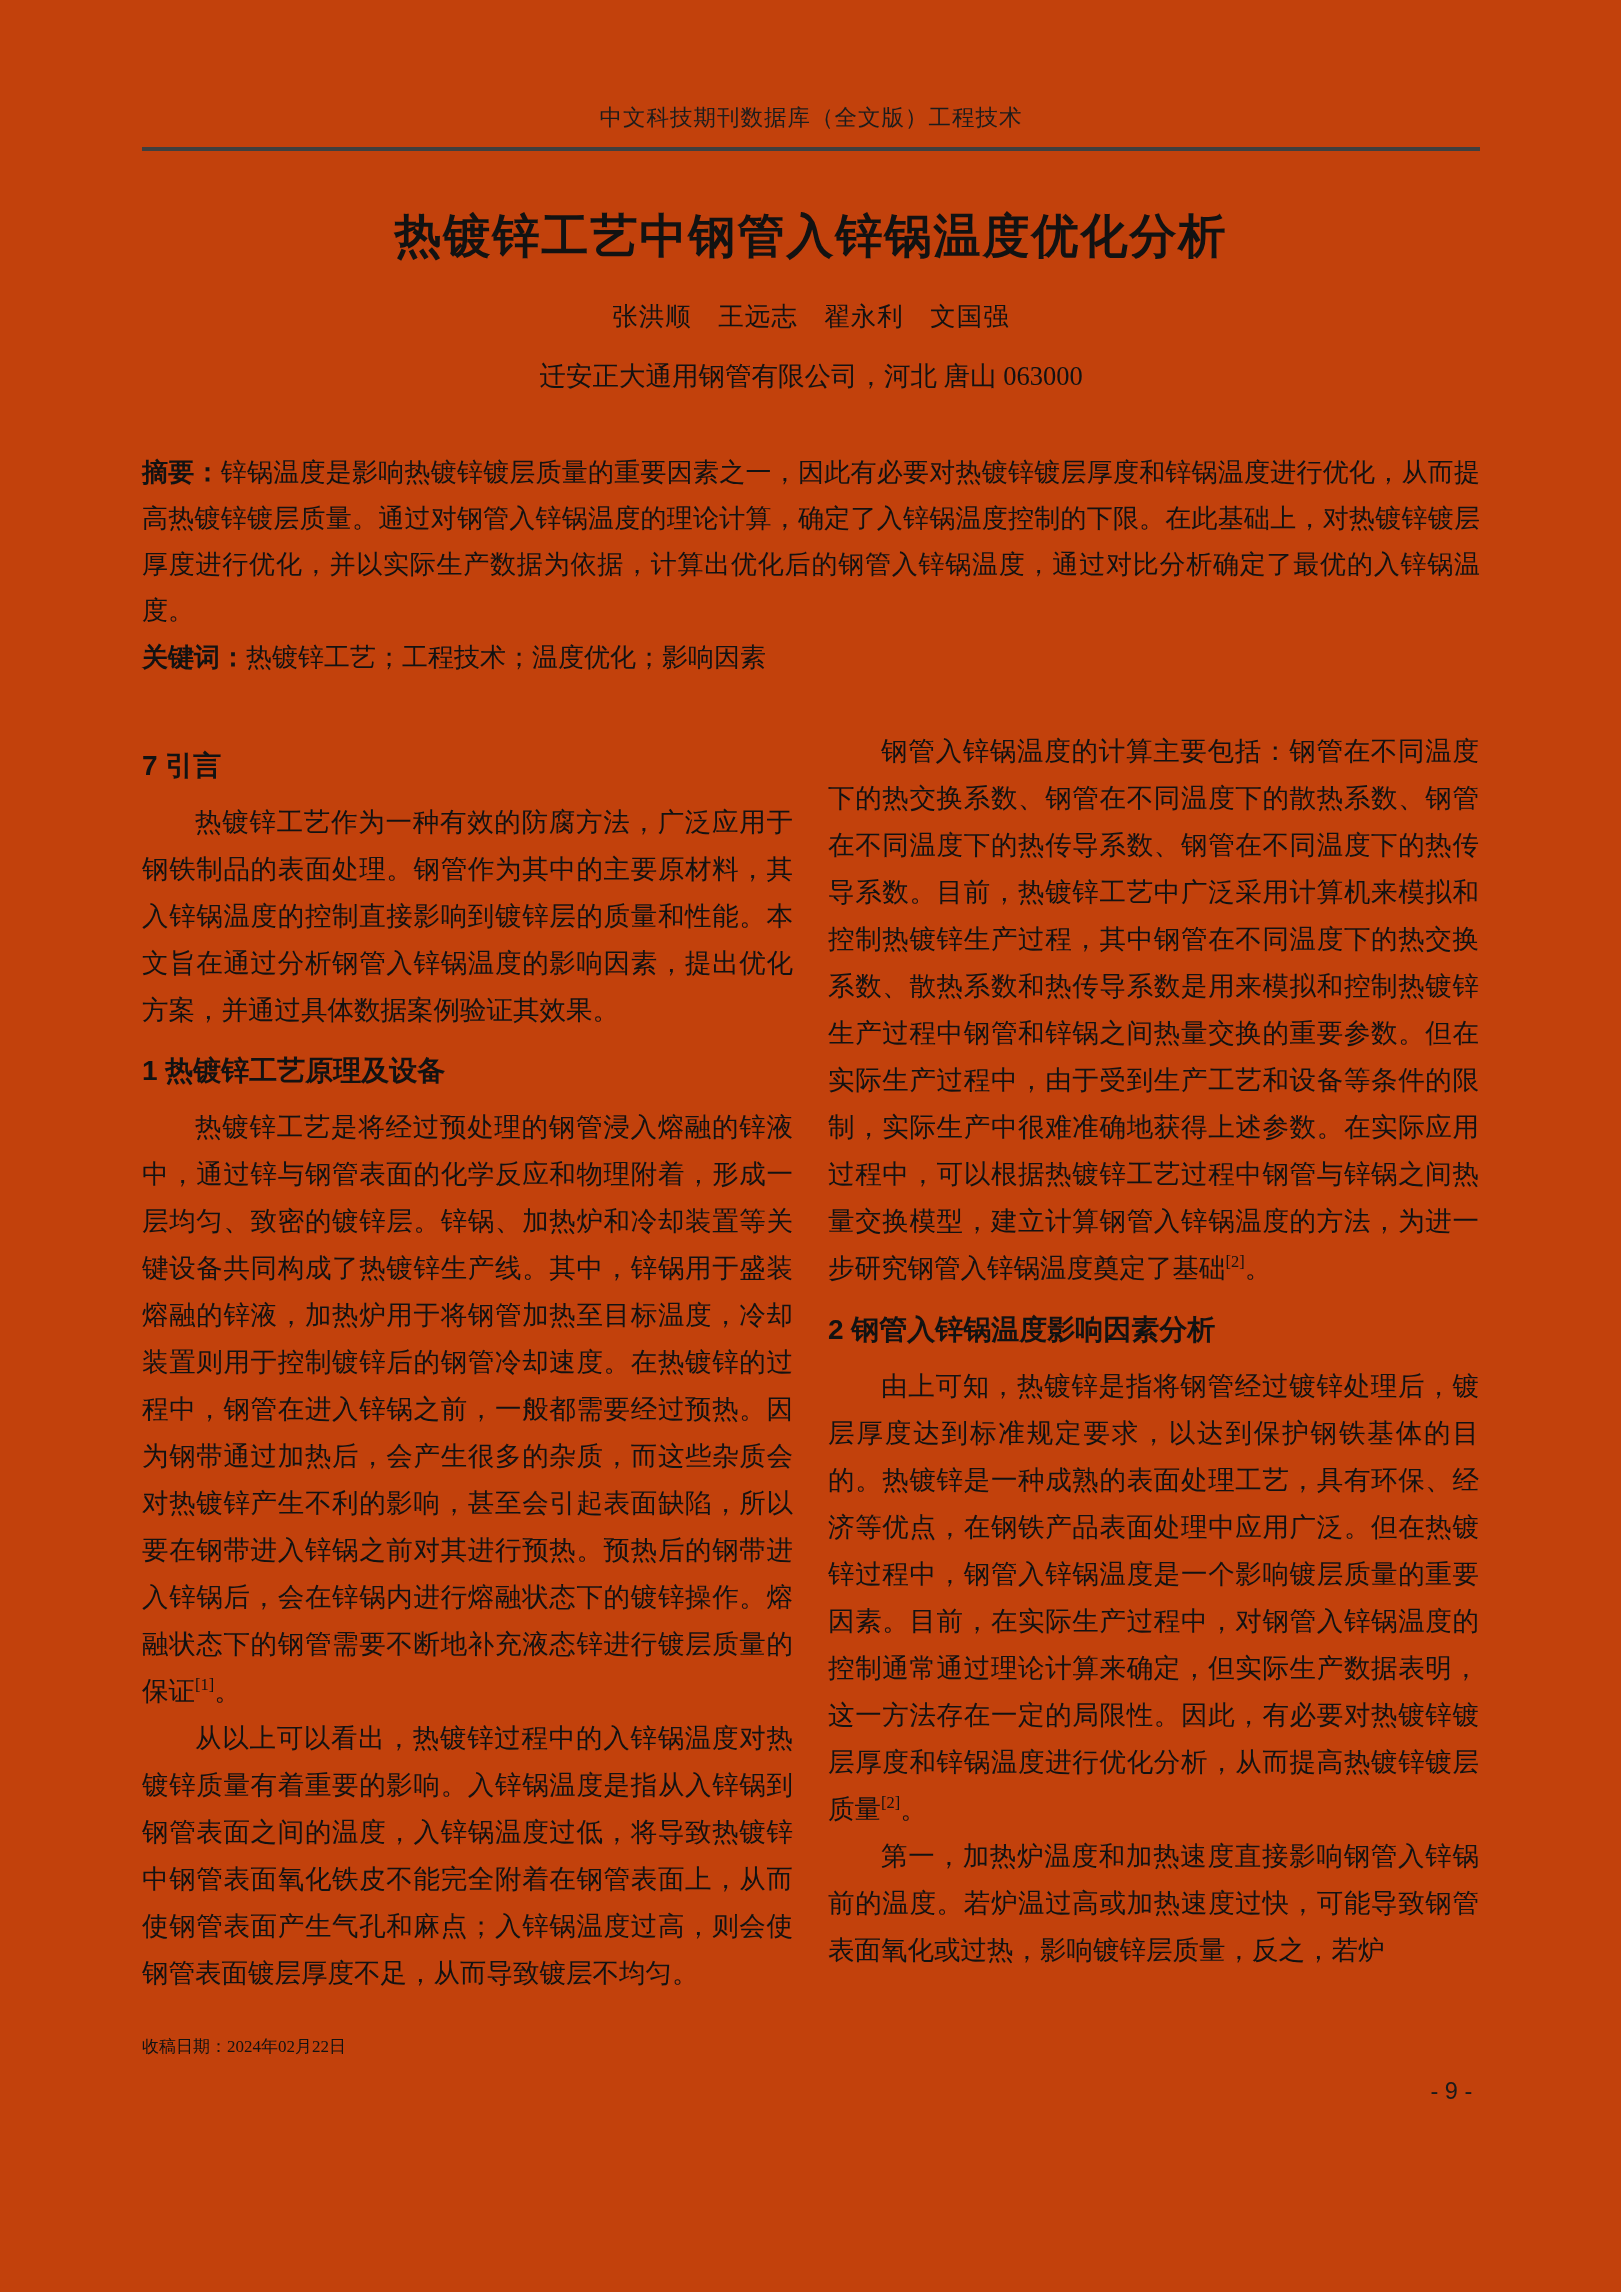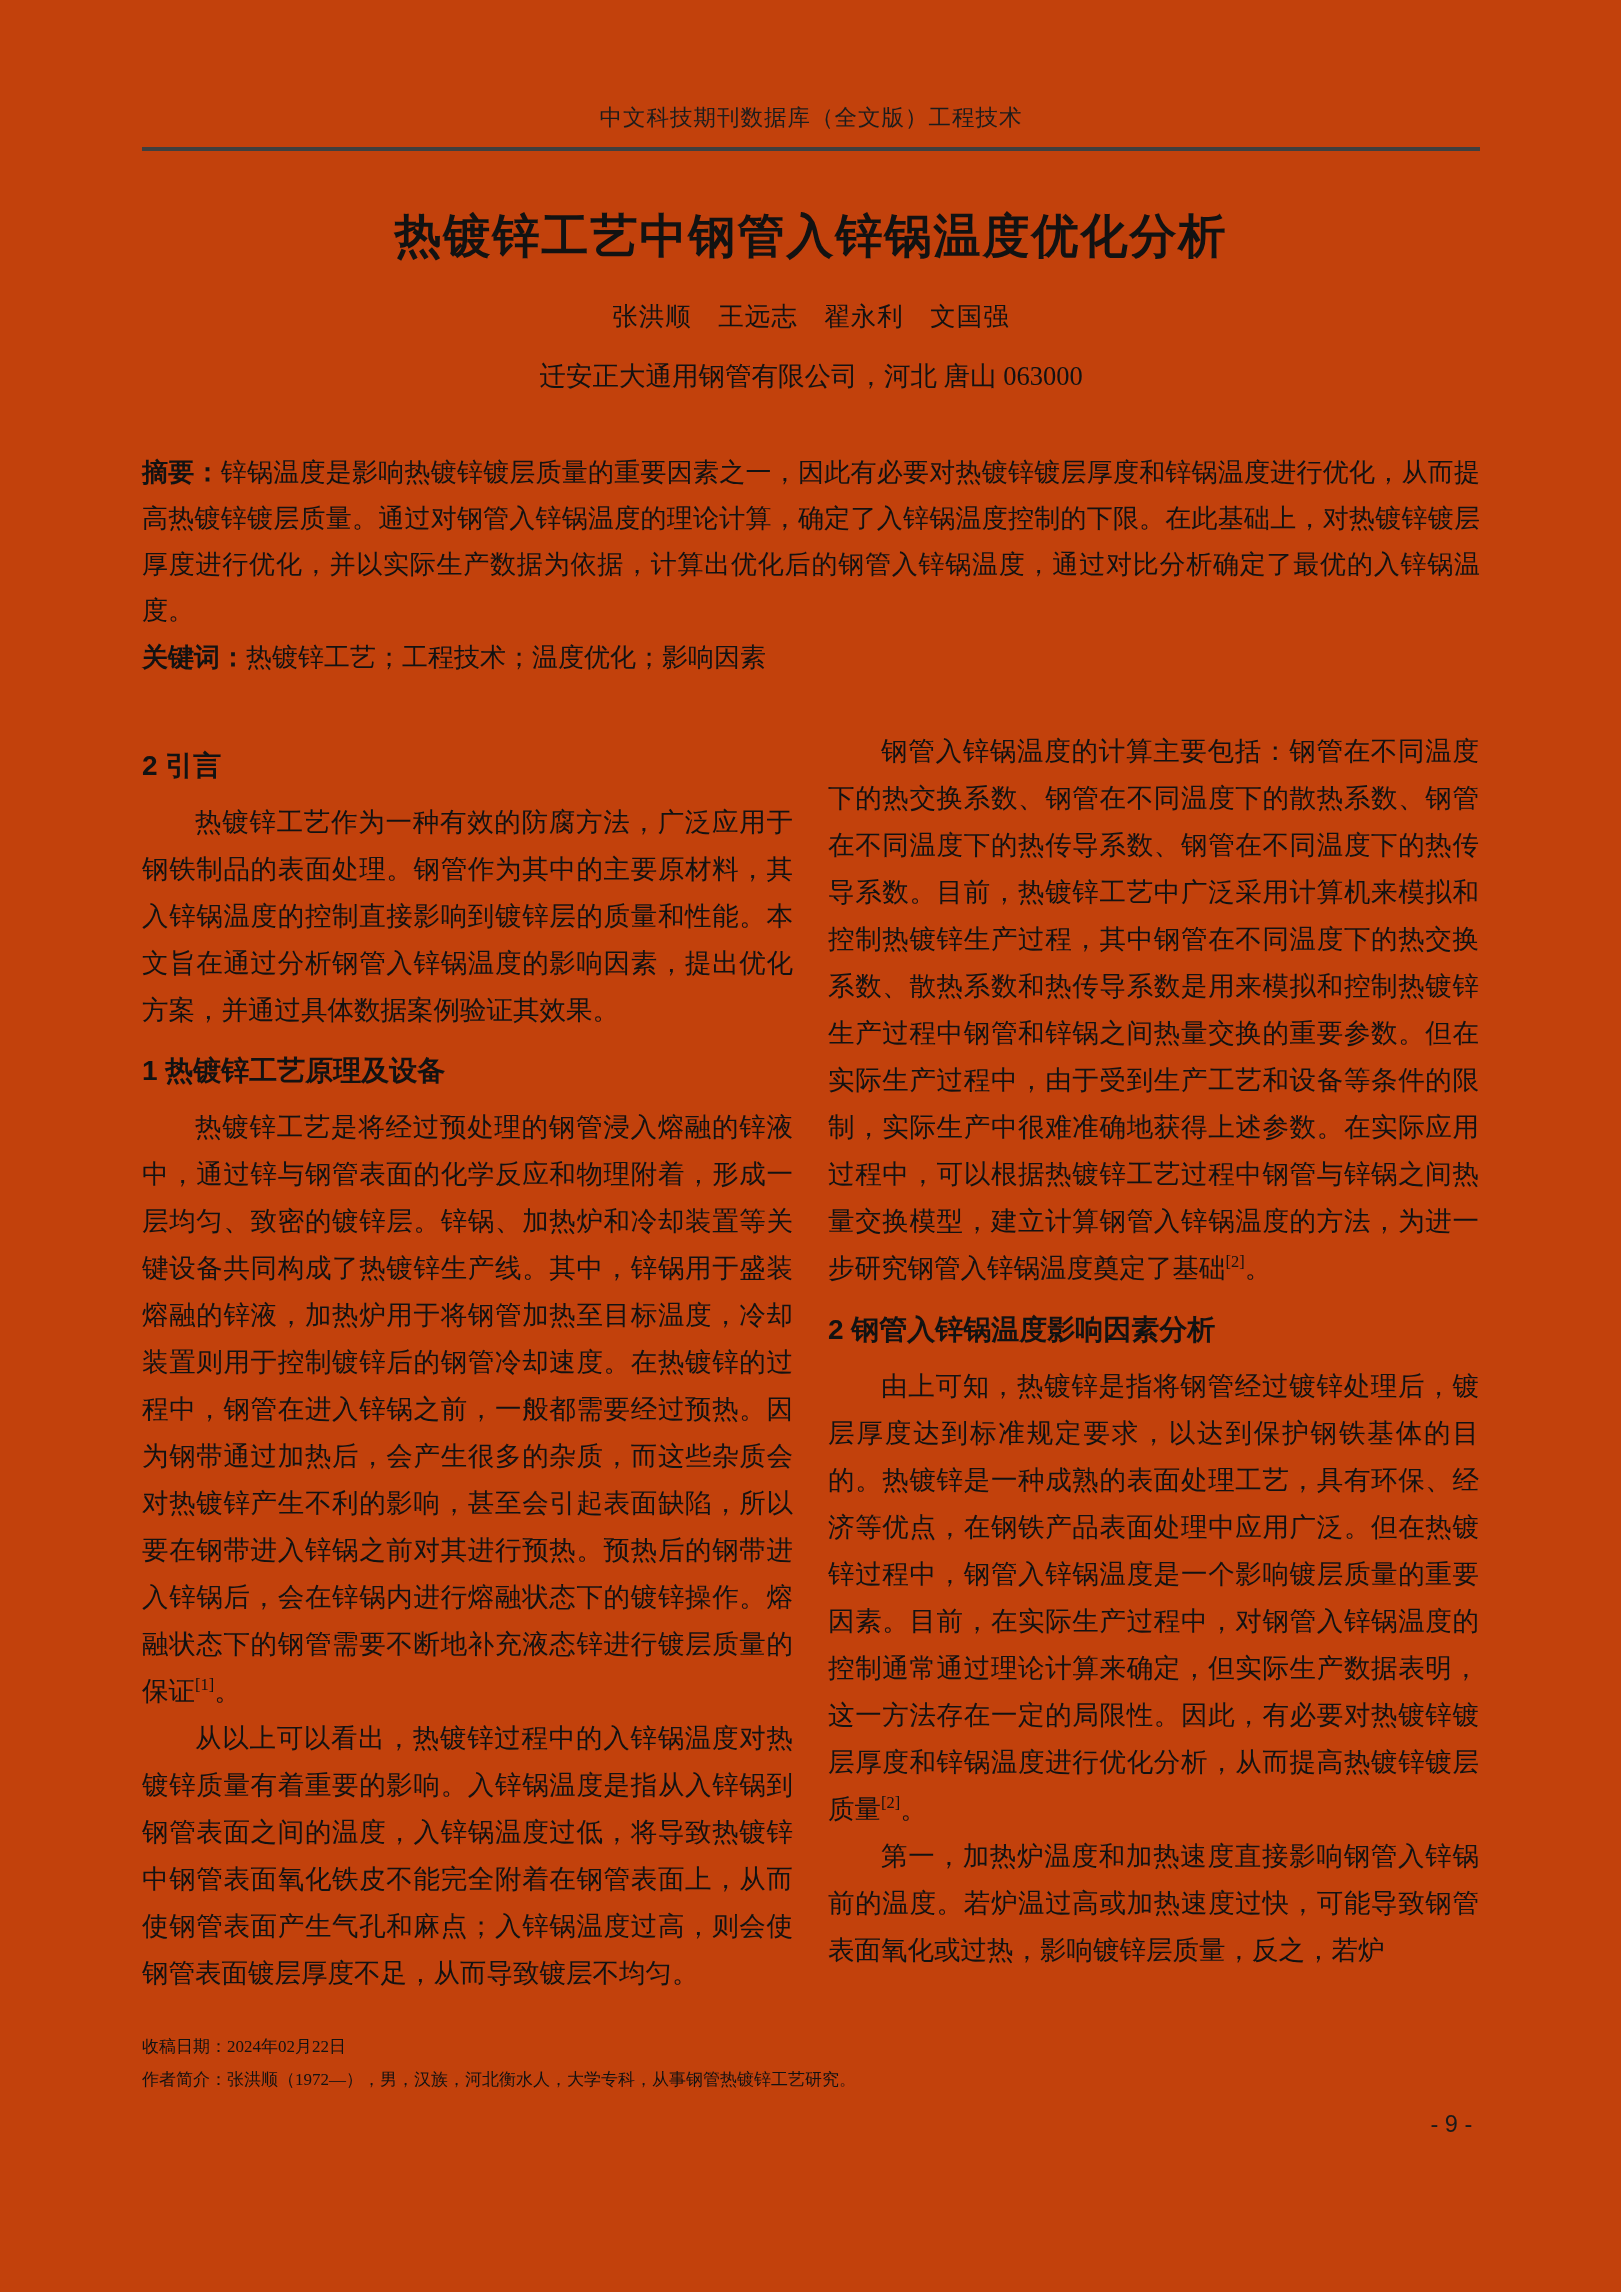--- a/index.html
+++ b/index.html
@@ -101,39 +101,36 @@
     <p>
       <span class="label">摘要：</span><span>锌锅温度是影响热镀锌镀层质量的重要因素之一，因此有必要对热镀锌镀层厚度和锌锅温度进行优化，从而提高热镀锌镀层质量。通过对钢管入锌锅温度的理论计算，确定了入锌锅温度控制的下限。在此基础上，对热镀锌镀层厚度进行优化，并以实际生产数据为依据，计算出优化后的钢管入锌锅温度，通过对比分析确定了最优的入锌锅温度。</span>
     </p>
     <p>
       <span class="label">关键词：</span><span>热镀锌工艺；工程技术；温度优化；影响因素</span>
     </p>
   </div>
 
   <div class="columns">
     <div class="col" id="col-left">
-        <h2>2  引言</h2>
+        <h2>7  引言</h2>
         <p>热镀锌工艺作为一种有效的防腐方法，广泛应用于钢铁制品的表面处理。钢管作为其中的主要原材料，其入锌锅温度的控制直接影响到镀锌层的质量和性能。本文旨在通过分析钢管入锌锅温度的影响因素，提出优化方案，并通过具体数据案例验证其效果。</p>
         <h2>1  热镀锌工艺原理及设备</h2>
         <p>热镀锌工艺是将经过预处理的钢管浸入熔融的锌液中，通过锌与钢管表面的化学反应和物理附着，形成一层均匀、致密的镀锌层。锌锅、加热炉和冷却装置等关键设备共同构成了热镀锌生产线。其中，锌锅用于盛装熔融的锌液，加热炉用于将钢管加热至目标温度，冷却装置则用于控制镀锌后的钢管冷却速度。在热镀锌的过程中，钢管在进入锌锅之前，一般都需要经过预热。因为钢带通过加热后，会产生很多的杂质，而这些杂质会对热镀锌产生不利的影响，甚至会引起表面缺陷，所以要在钢带进入锌锅之前对其进行预热。预热后的钢带进入锌锅后，会在锌锅内进行熔融状态下的镀锌操作。熔融状态下的钢管需要不断地补充液态锌进行镀层质量的保证<sup>[1]</sup>。</p>
         <p>从以上可以看出，热镀锌过程中的入锌锅温度对热镀锌质量有着重要的影响。入锌锅温度是指从入锌锅到钢管表面之间的温度，入锌锅温度过低，将导致热镀锌中钢管表面氧化铁皮不能完全附着在钢管表面上，从而使钢管表面产生气孔和麻点；入锌锅温度过高，则会使钢管表面镀层厚度不足，从而导致镀层不均匀。</p>
       </div>
     <div class="col" id="col-right">
         <p>钢管入锌锅温度的计算主要包括：钢管在不同温度下的热交换系数、钢管在不同温度下的散热系数、钢管在不同温度下的热传导系数、钢管在不同温度下的热传导系数。目前，热镀锌工艺中广泛采用计算机来模拟和控制热镀锌生产过程，其中钢管在不同温度下的热交换系数、散热系数和热传导系数是用来模拟和控制热镀锌生产过程中钢管和锌锅之间热量交换的重要参数。但在实际生产过程中，由于受到生产工艺和设备等条件的限制，实际生产中很难准确地获得上述参数。在实际应用过程中，可以根据热镀锌工艺过程中钢管与锌锅之间热量交换模型，建立计算钢管入锌锅温度的方法，为进一步研究钢管入锌锅温度奠定了基础<sup>[2]</sup>。</p>
         <h2>2  钢管入锌锅温度影响因素分析</h2>
         <p>由上可知，热镀锌是指将钢管经过镀锌处理后，镀层厚度达到标准规定要求，以达到保护钢铁基体的目的。热镀锌是一种成熟的表面处理工艺，具有环保、经济等优点，在钢铁产品表面处理中应用广泛。但在热镀锌过程中，钢管入锌锅温度是一个影响镀层质量的重要因素。目前，在实际生产过程中，对钢管入锌锅温度的控制通常通过理论计算来确定，但实际生产数据表明，这一方法存在一定的局限性。因此，有必要对热镀锌镀层厚度和锌锅温度进行优化分析，从而提高热镀锌镀层质量<sup>[2]</sup>。</p>
         <p>第一，加热炉温度和加热速度直接影响钢管入锌锅前的温度。若炉温过高或加热速度过快，可能导致钢管表面氧化或过热，影响镀锌层质量，反之，若炉</p>
       </div>
   </div>
 
   <div class="footnote">
     <div class="fn-line">
       <span>收稿日期：</span><span>2024年02月22日</span>
     </div>
-    <div class="fn-line">
-      <span>作者简介：</span><span>张洪顺（1972—），男，汉族，河北衡水人，大学专科，从事钢管热镀锌工艺研究。</span>
-    </div>
   </div>
 
   <div class="page-number">- 9 -</div>
 
 </div>
 
 
 </body></html>

